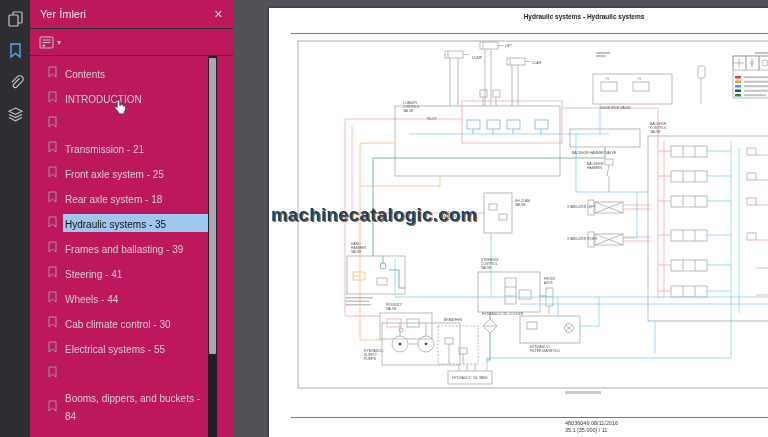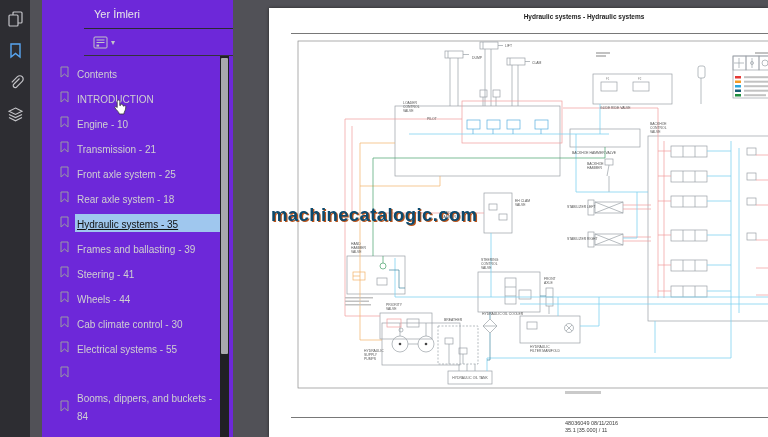--- a/index.html
+++ b/index.html
@@ -4,34 +4,34 @@
 <style>
   html,body{margin:0;padding:0;}
   body{width:768px;height:437px;overflow:hidden;font-family:"Liberation Sans",sans-serif;background:#515157;}
   .app{position:relative;width:768px;height:437px;}
 
   
   .rail{position:absolute;left:0;top:0;width:30px;height:437px;background:#2d2d32;display:flex;flex-direction:column;align-items:center;padding-top:7px;box-sizing:border-box;}
   .rail-btn{width:22px;height:22px;margin-bottom:10px;display:flex;align-items:center;justify-content:center;cursor:pointer;}
 
   
-  .panel{position:absolute;left:42px;top:0;width:203px;height:437px;background:#6d28d9;padding-left:42px;}
+  .panel{position:absolute;left:30px;top:0;width:203px;height:437px;background:#be185d;}
   .panel-header{height:28px;border-bottom:1px solid #2b2b30;display:flex;align-items:center;padding:0 10px;}
   .panel-title{color:#e8e8e8;font-size:11px;flex:1;}
   .close-x{color:#d6d6d8;font-size:11px;cursor:pointer;}
   .panel-toolbar{height:26px;display:flex;align-items:center;padding:0 9px;border-bottom:1px solid #34343a;}
   .opt-btn{display:flex;align-items:center;gap:3px;cursor:pointer;}
   .opt-caret{color:#c4c4c8;font-size:8px;}
   .bm-list{position:absolute;top:56px;left:0;width:178px;bottom:0;overflow:hidden;padding-top:4px;}
   .bm-item{display:flex;align-items:center;padding:3px 0 3px 18px;cursor:pointer;}
   .bm-ribbon{flex:0 0 auto;margin:1px 6px 0 0;}
   .bm-label-box{flex:1;padding:0 2px;}
   .bm-label{font-size:10px;line-height:13px;color:#cfcfd1;}
   .bm-item.selected .bm-label-box{background:#9fc7ee;}
-  .bm-item.selected .bm-label{color:#121212;text-decoration:underline;}
+  .bm-item.selected .bm-label{color:#121212;}
   .scrollbar{position:absolute;left:178px;top:56px;width:9px;bottom:0;background:#202024;}
   .scroll-thumb{position:absolute;left:1px;top:2px;width:7px;height:296px;background:#a9a9ad;border-radius:1px;cursor:pointer;}
   .collapse-btn{position:absolute;left:222px;top:212px;width:12px;height:18px;color:#bcbcc0;font-size:8px;line-height:18px;text-align:center;cursor:pointer;}
 
   
   .doc-area{position:absolute;left:233px;top:0;right:0;bottom:0;background:#515157;}
   .page{position:absolute;left:36px;top:8px;width:499px;height:429px;background:#ffffff;box-shadow:0 0 3px rgba(0,0,0,0.55);}
   .page-header{position:absolute;left:230px;top:5px;width:170px;text-align:center;font-size:6.5px;font-weight:bold;color:#222;}
   .rule{position:absolute;left:22px;width:477px;height:1px;background:#787878;}
   .rule-top{top:25px;}
@@ -111,23 +111,20 @@
     <span class="bm-label-box">
       <span class="bm-label">INTRODUCTION</span>
     </span>
   </div>
 
   <div class="bm-item">
     <span class="bm-ribbon">
       <svg width="9" height="12" viewBox="0 0 9 12" fill="none" stroke="#9a9aa2" stroke-width="1">
         <path d="M1 1h7v10L4.5 8 1 11z"></path>
       </svg>
-    </span>
-    <span class="bm-label-box">
-      <span class="bm-label">Engine - 10</span>
     </span>
   </div>
 
   <div class="bm-item">
     <span class="bm-ribbon">
       <svg width="9" height="12" viewBox="0 0 9 12" fill="none" stroke="#9a9aa2" stroke-width="1">
         <path d="M1 1h7v10L4.5 8 1 11z"></path>
       </svg>
     </span>
     <span class="bm-label-box">

